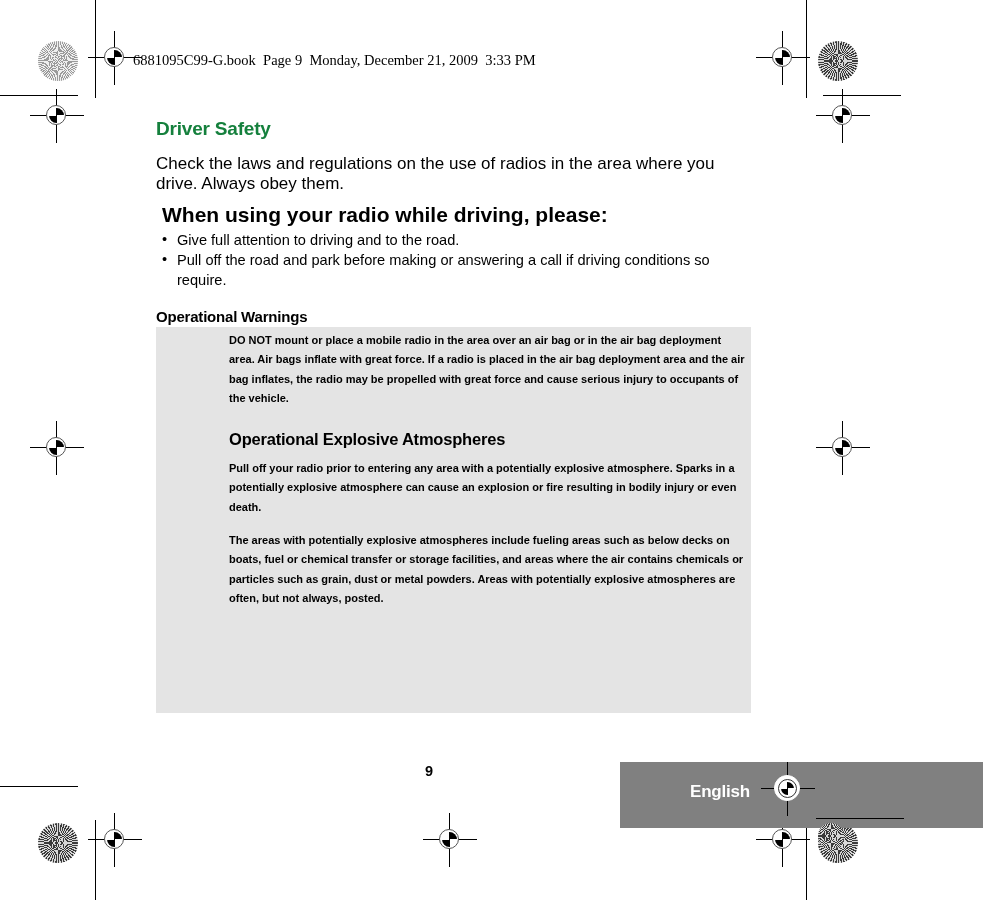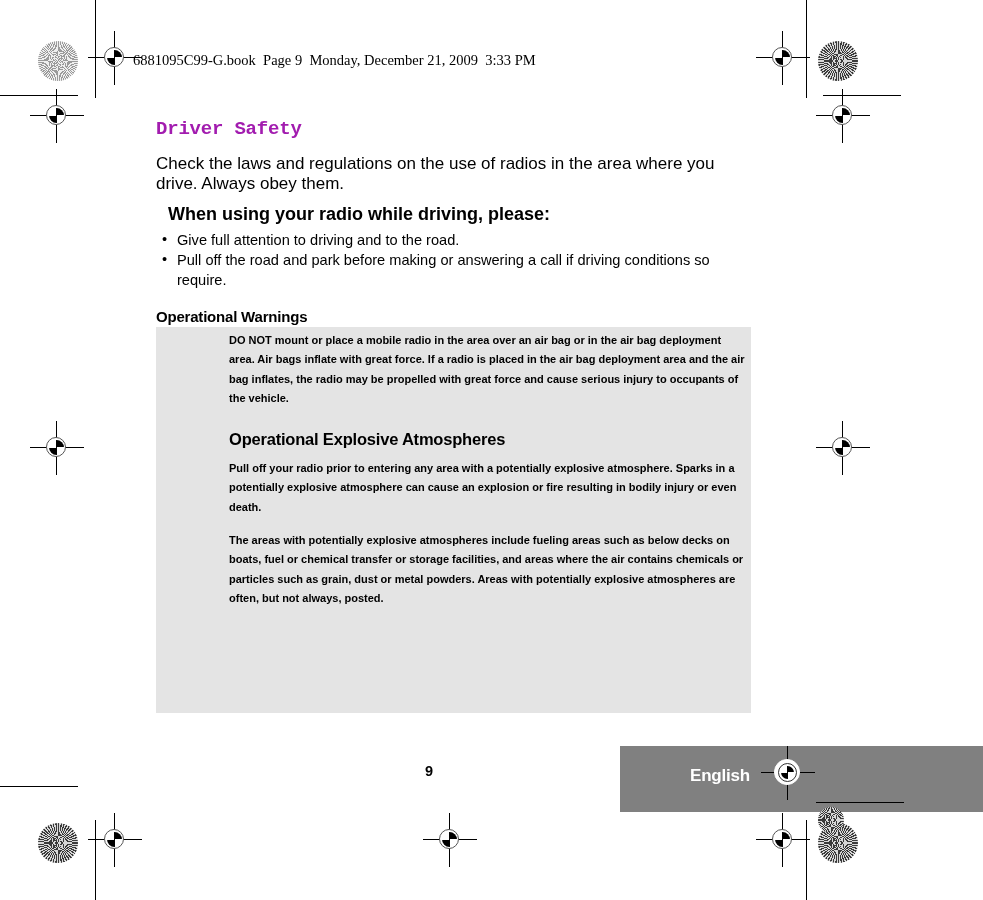--- a/index.html
+++ b/index.html
@@ -82,41 +82,40 @@
     position: absolute;
     left: 156px;
     top: 118px;
     width: 596px;
   }
   h1.section-title {
     font-size: 19px;
     font-weight: bold;
     margin: 0 0 14px 0;
     letter-spacing: -0.2px;
-    color: #a21caf;
-    font-family: Liberation Mono, monospace;
+    color: #15803d;
   }
   h2.sub-title {
     font-size: 15px;
     font-weight: bold;
     margin: 18px 0 6px 0;
     letter-spacing: -0.2px;
     color: #000;
   }
   p.body-text {
     font-size: 17px;
     line-height: 19.5px;
     margin: 8px 0 12px 0;
     color: #000;
   }
   p.body-bold {
-    font-size: 18px;
+    font-size: 21px;
     line-height: 19.5px;
     font-weight: bold;
-    margin: 0 0 6px 12px;
+    margin: 0 0 6px 6px;
     color: #000;
   }
   ul.bullets {
     list-style: none;
     margin: 0 0 4px 0;
     padding: 0;
   }
   ul.bullets li {
     font-size: 14.6px;
     line-height: 19.5px;
@@ -197,21 +196,21 @@
     position: absolute;
     left: 425px;
     top: 763px;
     font-size: 14.5px;
     font-weight: bold;
     color: #000;
   }
   .lang-banner {
     position: absolute;
     left: 620px;
-    top: 746px;
+    top: 762px;
     width: 363px;
     height: 66px;
     background: #808080;
   }
   .lang-banner .lang-label {
     position: absolute;
     left: 70px;
     top: 20px;
     font-size: 17px;
     font-weight: bold;

